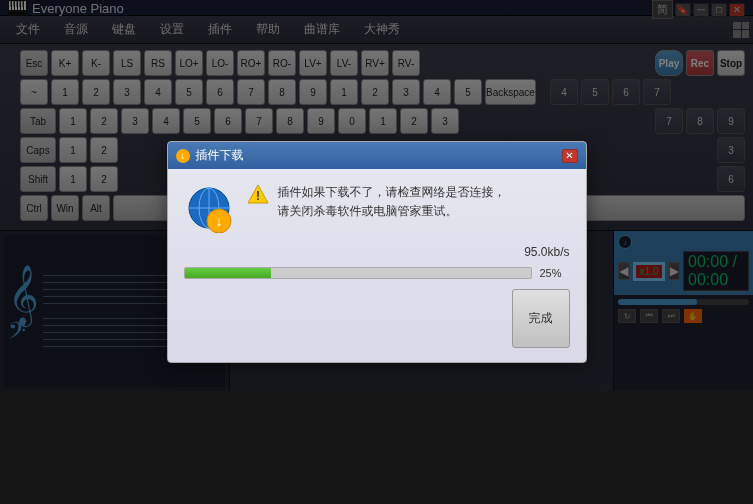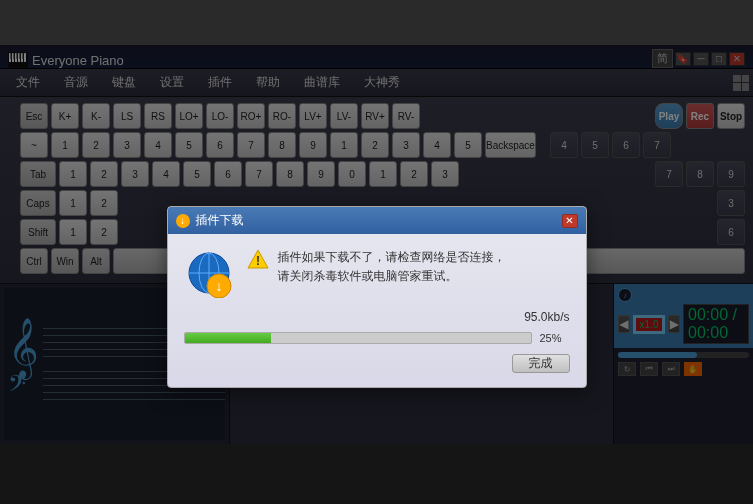--- a/index.html
+++ b/index.html
@@ -8,27 +8,26 @@
       height: 504px;
       overflow: hidden;
       font-family: 'Microsoft YaHei', Arial, sans-serif;
       font-size: 12px;
       background: #2a2a2a;
     }
 
     
     .title-bar {
       background: linear-gradient(to bottom, #1a1a2e, #16213e);
-      height: 24px;
-      display: flex;
-      align-items: flex-end;
+      height: 16px;
+      display: flex;
+      align-items: flex-start;
       padding: 0 8px;
       color: #ccc;
       border-bottom: 1px solid #000;
-      margin-top: 45px;
     }
     .title-bar-logo {
       display: flex;
       align-items: center;
       gap: 4px;
       flex: 1;
     }
     .title-controls {
       display: flex;
       gap: 2px;
@@ -419,21 +418,21 @@
       text-align: left;
     }
     .modal-btn-row {
       display: flex;
       justify-content: flex-end;
     }
     .modal-complete-btn {
       background: linear-gradient(to bottom, #e0e0e0, #c0c0c0);
       border: 1px solid #999;
       border-radius: 3px;
-      padding: 0 16px;
+      padding: 20px 16px;
       font-size: 12px;
       cursor: pointer;
       color: #333;
     }
 
     
     .chord-row {
       display: flex;
       align-items: center;
       justify-content: center;

